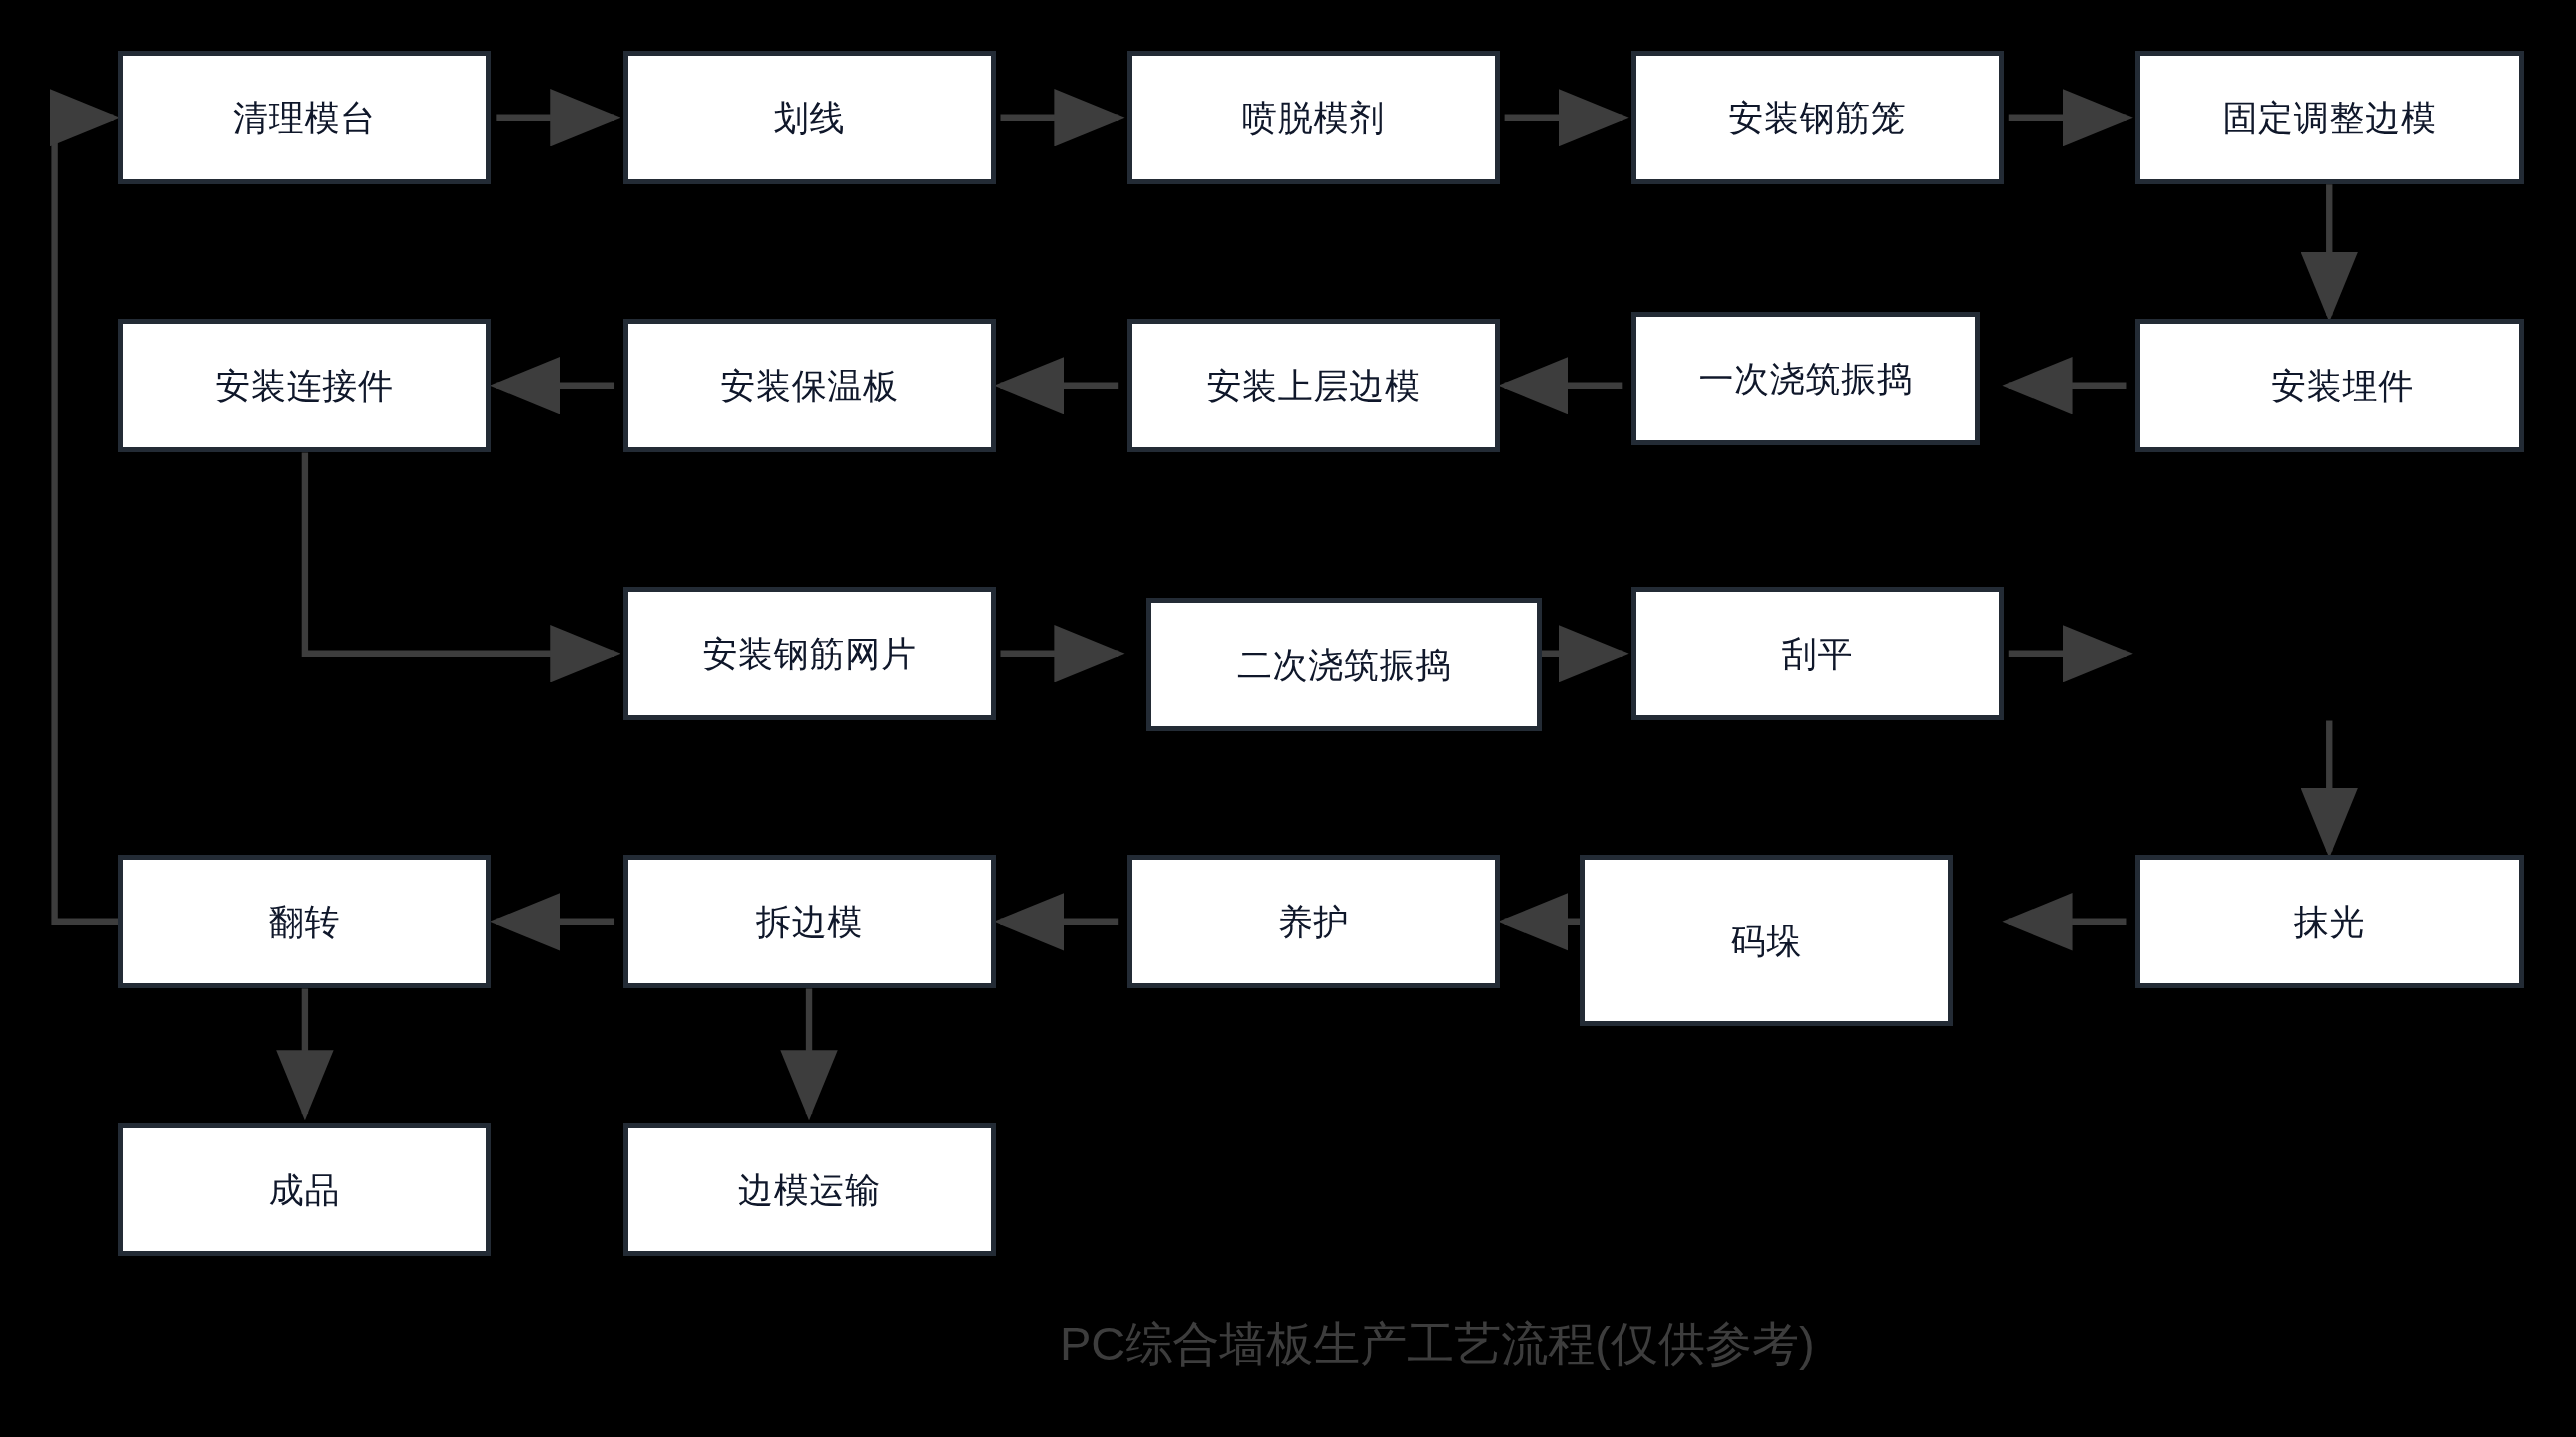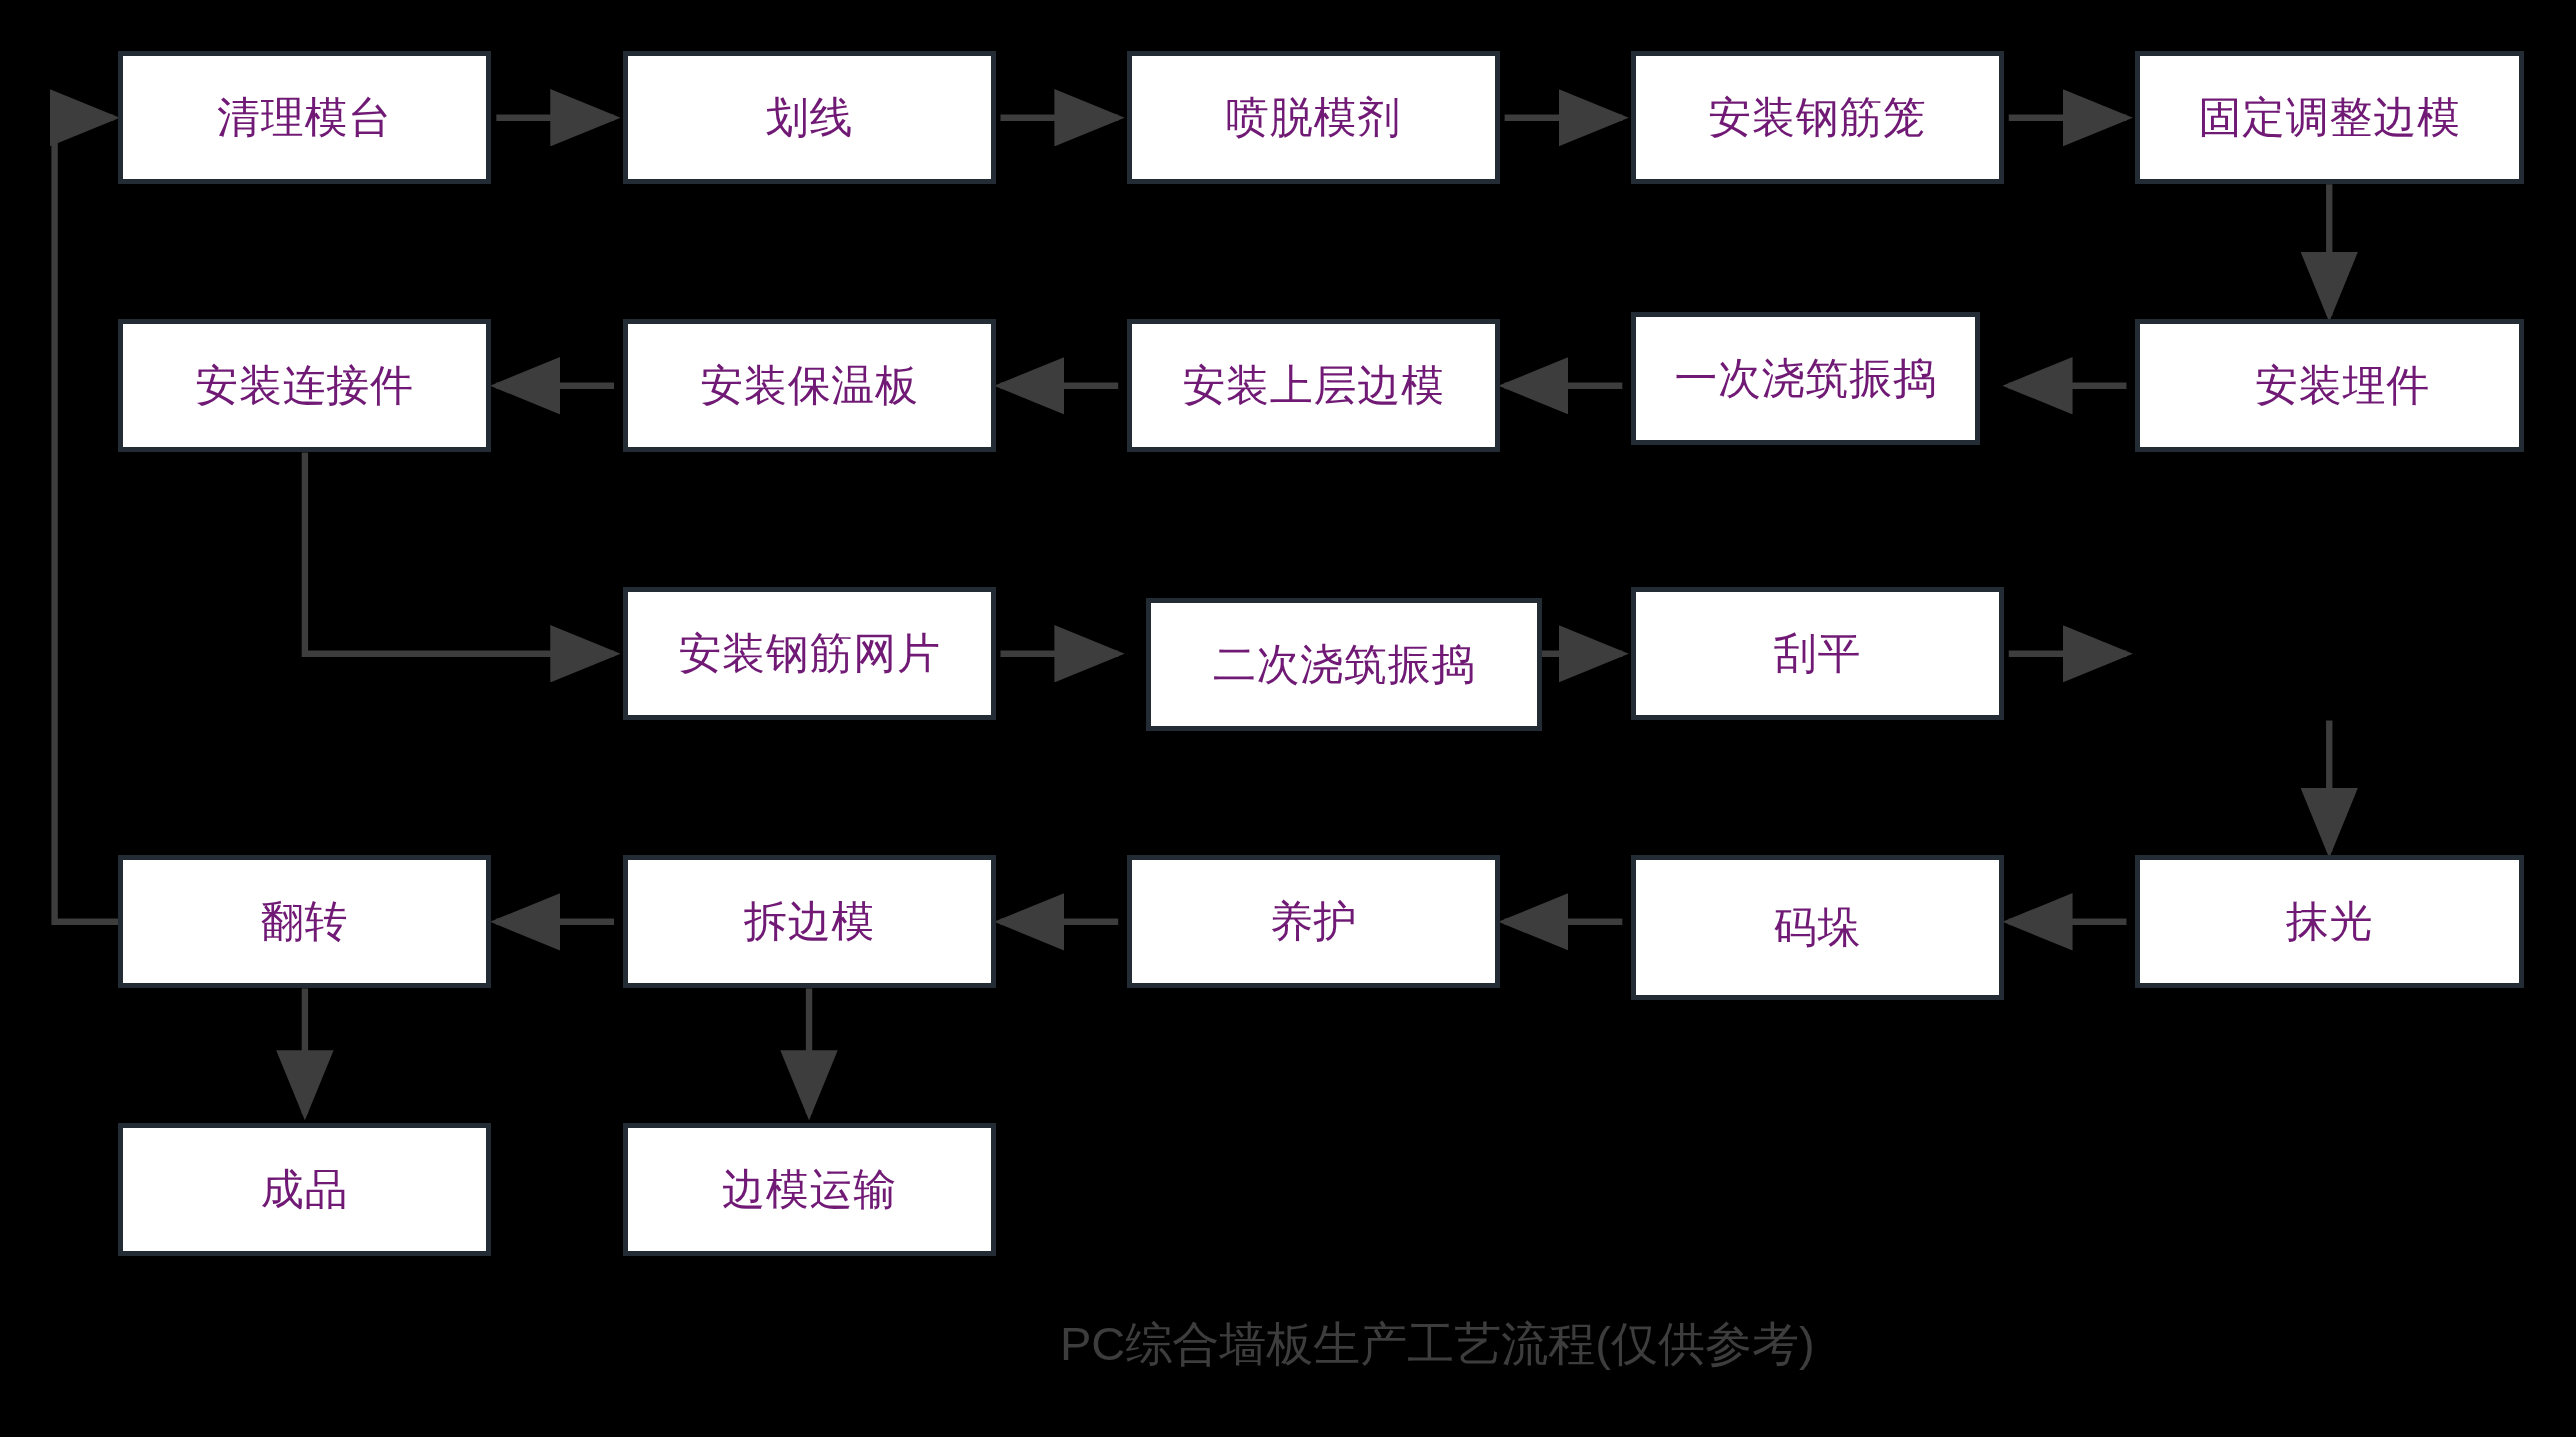--- a/index.html
+++ b/index.html
@@ -19,22 +19,22 @@
     position: absolute;
     box-sizing: border-box;
     background: #ffffff;
     border: 5px solid #232b35;
     display: flex;
     align-items: center;
     justify-content: center;
     z-index: 3;
   }
   .node .label {
-    color: #701a75;
-    font-size: 43px;
+    color: #0f172a;
+    font-size: 35px;
     line-height: 1;
     letter-spacing: 0.7px;
     white-space: nowrap;
     font-weight: 400;
   }
   .edges {
     position: absolute;
     left: 0;
     top: 0;
     width: 2576px;
@@ -139,21 +139,21 @@
 
   <div class="node" style="left:118px; top:855px; width:373px; height:133px;">
     <span class="label">翻转</span>
   </div>
   <div class="node" style="left:623px; top:855px; width:373px; height:133px;">
     <span class="label">拆边模</span>
   </div>
   <div class="node" style="left:1127px; top:855px; width:373px; height:133px;">
     <span class="label">养护</span>
   </div>
-  <div class="node" style="left:1631px; top:855px; width:373px; height:145px;">
+  <div class="node" style="left:1580px; top:855px; width:373px; height:171px;">
     <span class="label">码垛</span>
   </div>
   <div class="node" style="left:2135px; top:855px; width:389px; height:133px;">
     <span class="label">抹光</span>
   </div>
 
   <div class="node" style="left:118px; top:1123px; width:373px; height:133px;">
     <span class="label">成品</span>
   </div>
   <div class="node" style="left:623px; top:1123px; width:373px; height:133px;">

